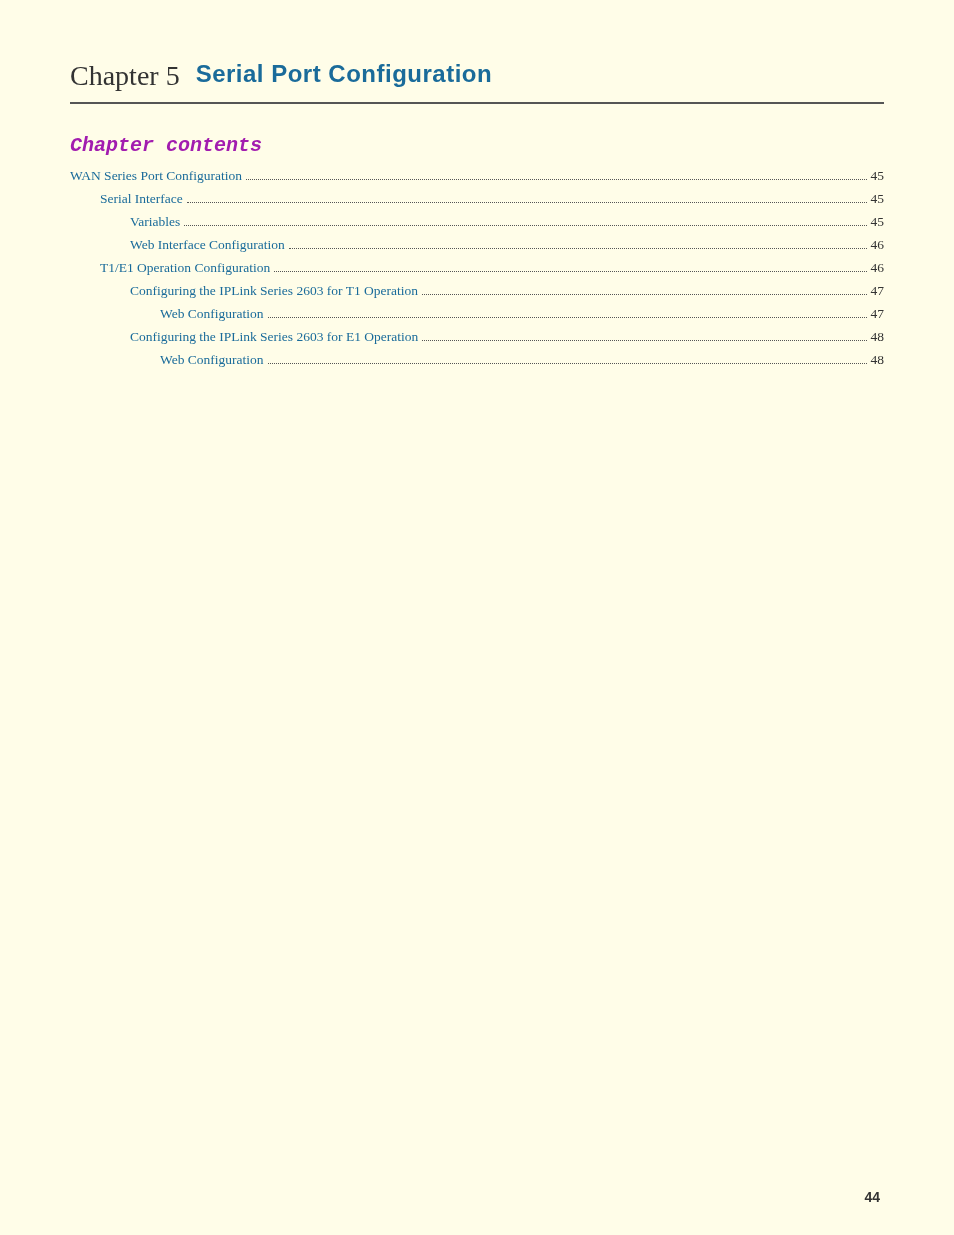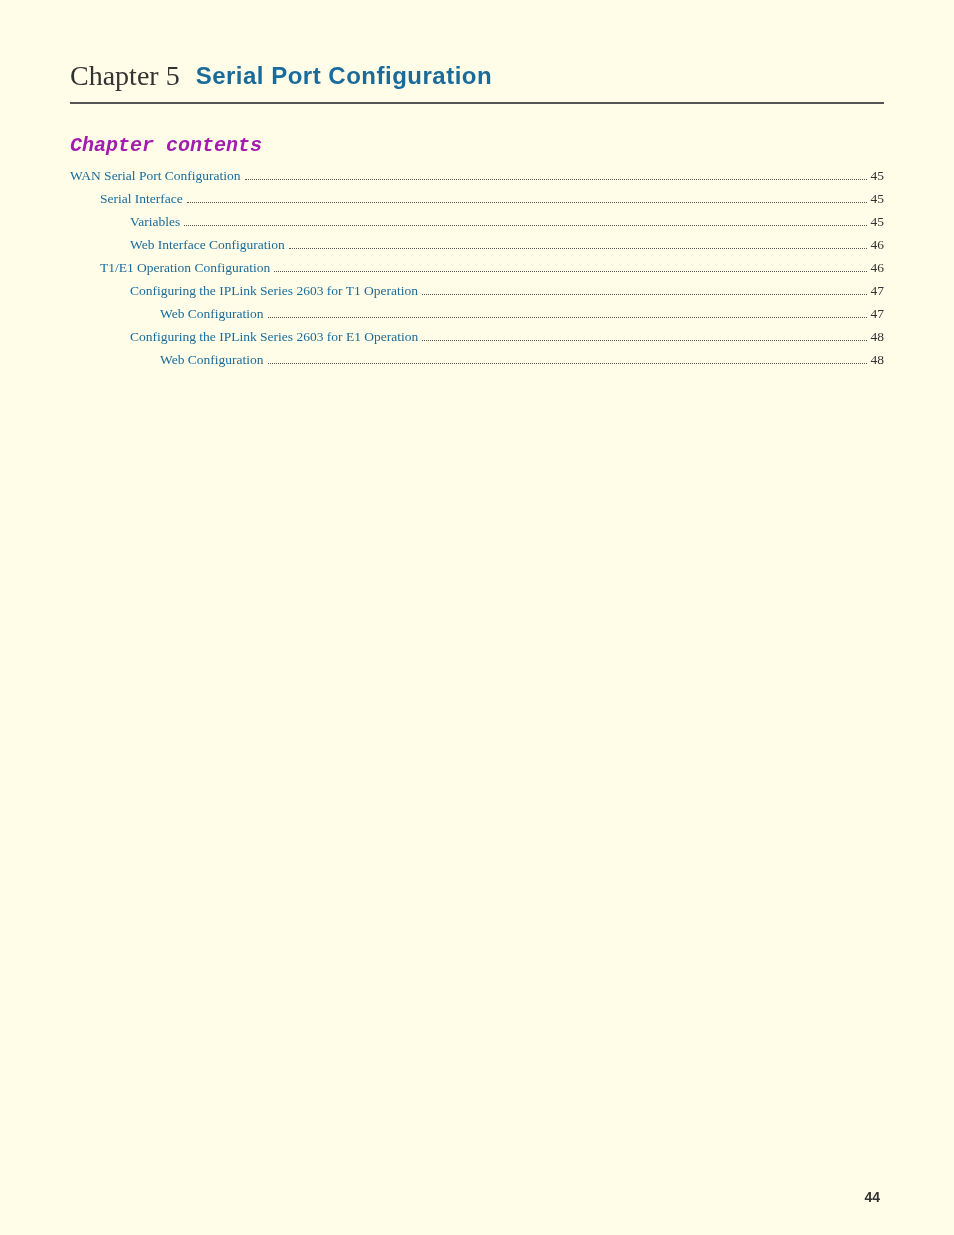--- a/index.html
+++ b/index.html
@@ -18,21 +18,21 @@
       background-color: #fffde8;
       padding: 60px 70px 60px 70px;
       position: relative;
     }
 
     .chapter-header {
       border-bottom: 2px solid #555;
       padding-bottom: 10px;
       margin-bottom: 30px;
       display: flex;
-      align-items: center;
+      align-items: flex-start;
       gap: 16px;
     }
 
     .chapter-label {
       font-size: 28px;
       font-weight: normal;
       color: #333;
       font-family: Georgia, serif;
     }
 
@@ -110,21 +110,21 @@
   <div class="chapter-header">
     <span class="chapter-label">Chapter 5</span>
     <span class="chapter-title">Serial Port Configuration</span>
   </div>
 
   <div class="toc">
     <div class="chapter-contents-title">Chapter contents</div>
 
     <div id="toc-entries">
         <div class="toc-entry indent-0">
-          <a href="#">WAN Serial Port Configuration</a>
+          <a href="#">WAN Series Port Configuration</a>
           <span class="dots"></span>
           <span class="page-num">45</span>
         </div>
         <div class="toc-entry indent-1">
           <a href="#">Serial Interface</a>
           <span class="dots"></span>
           <span class="page-num">45</span>
         </div>
         <div class="toc-entry indent-2">
           <a href="#">Variables</a>

